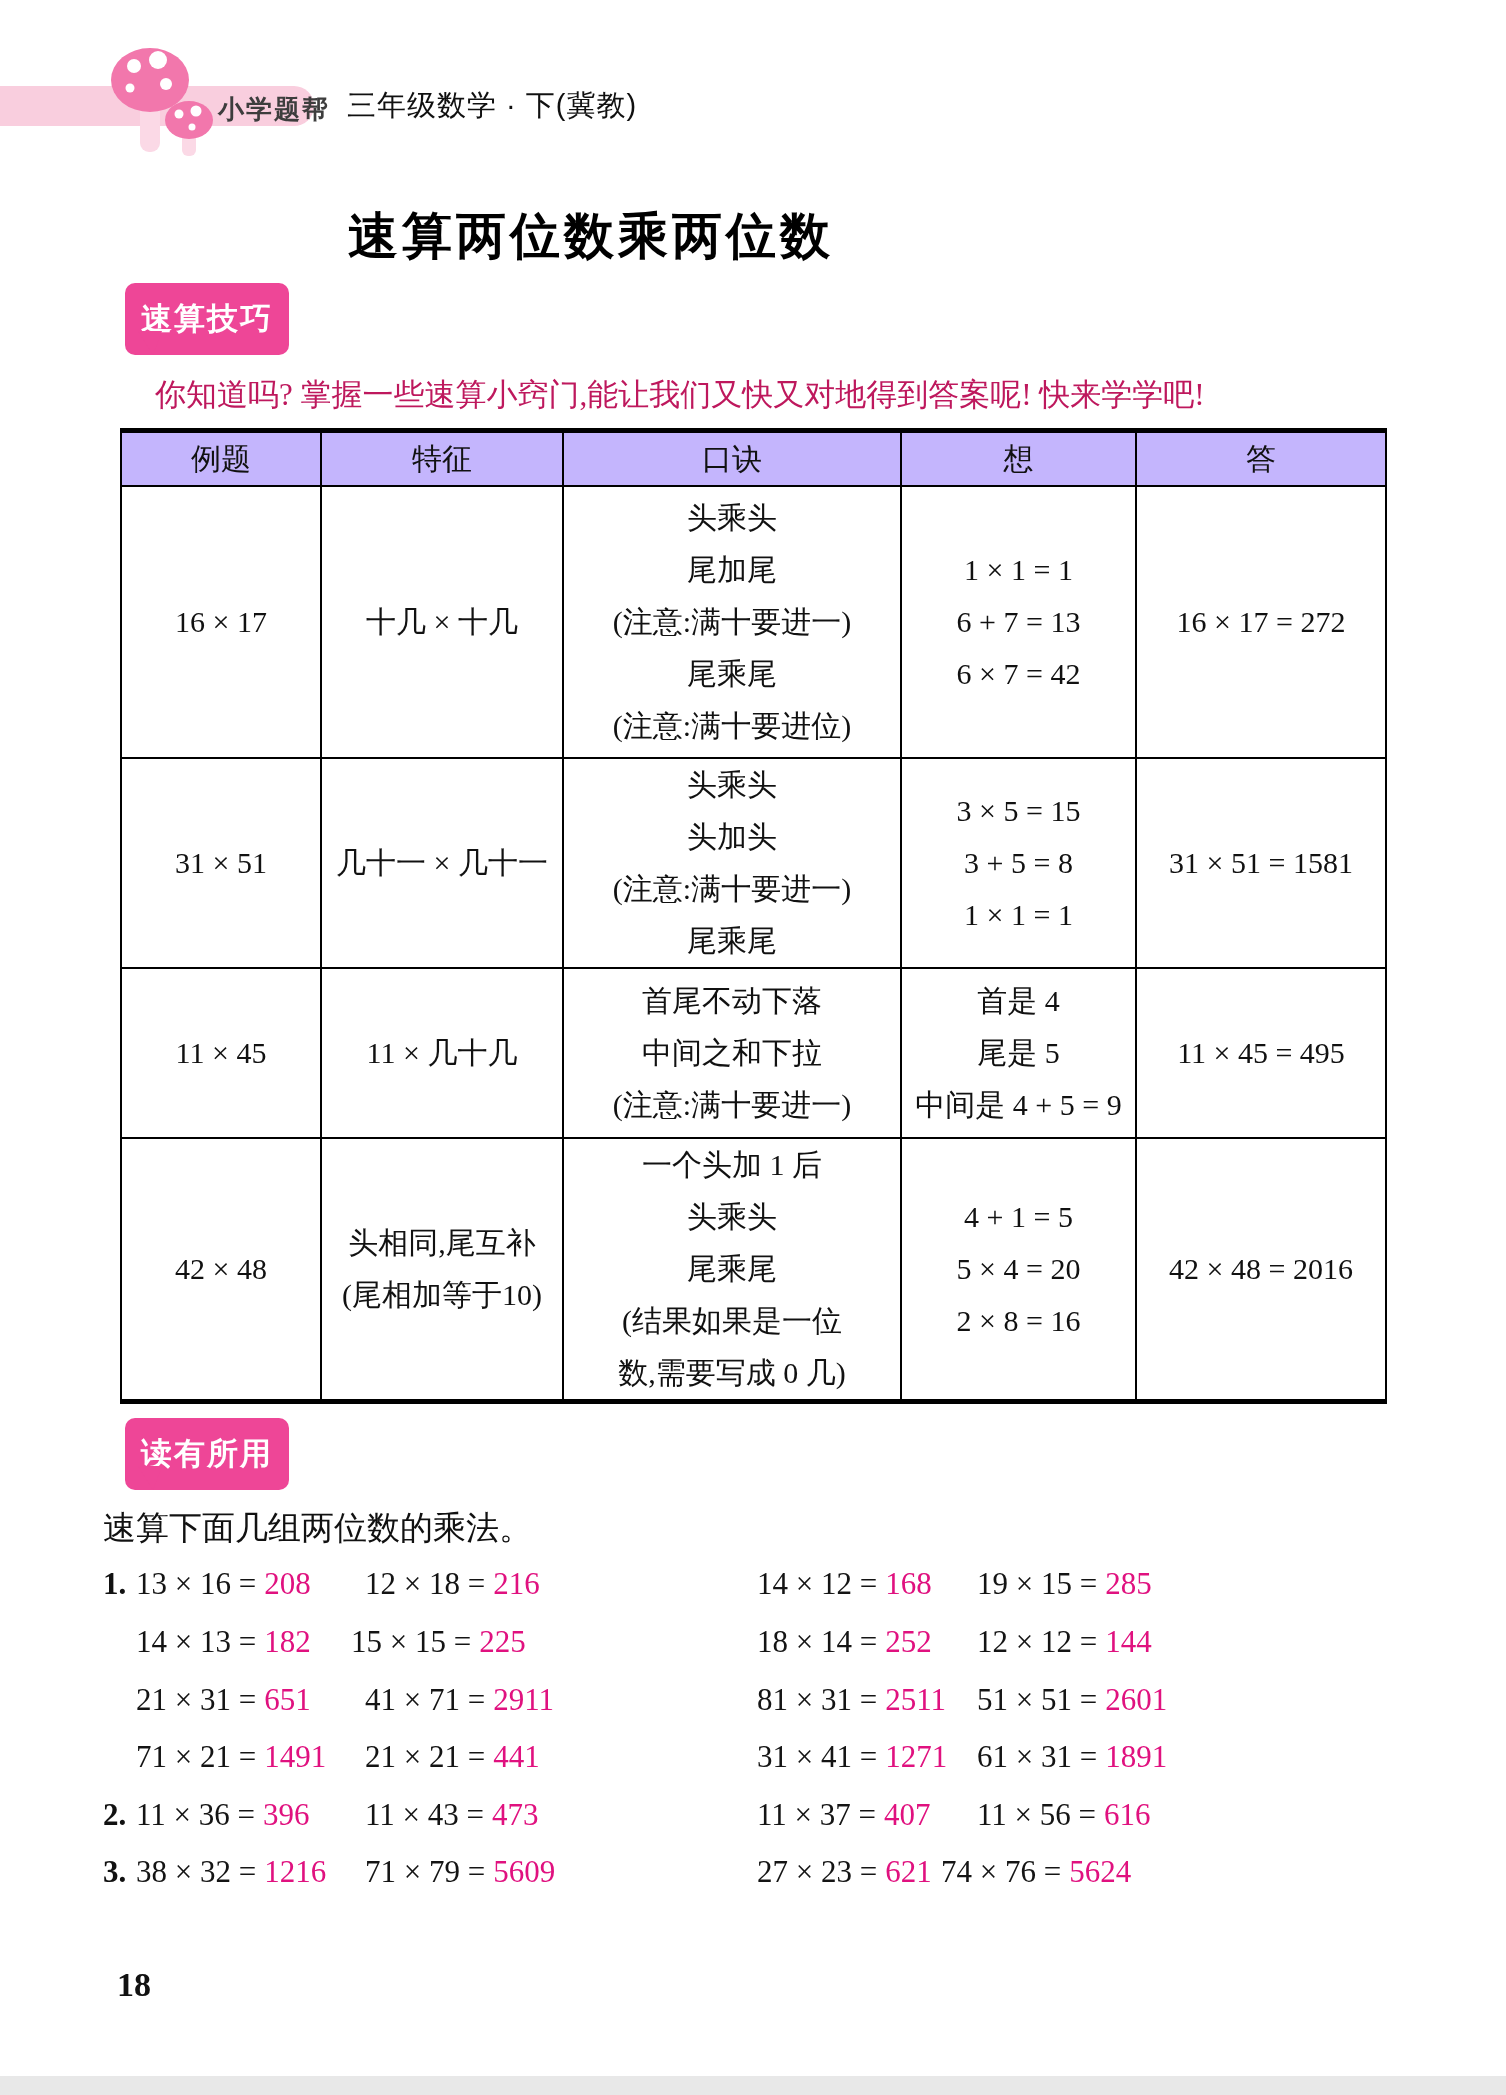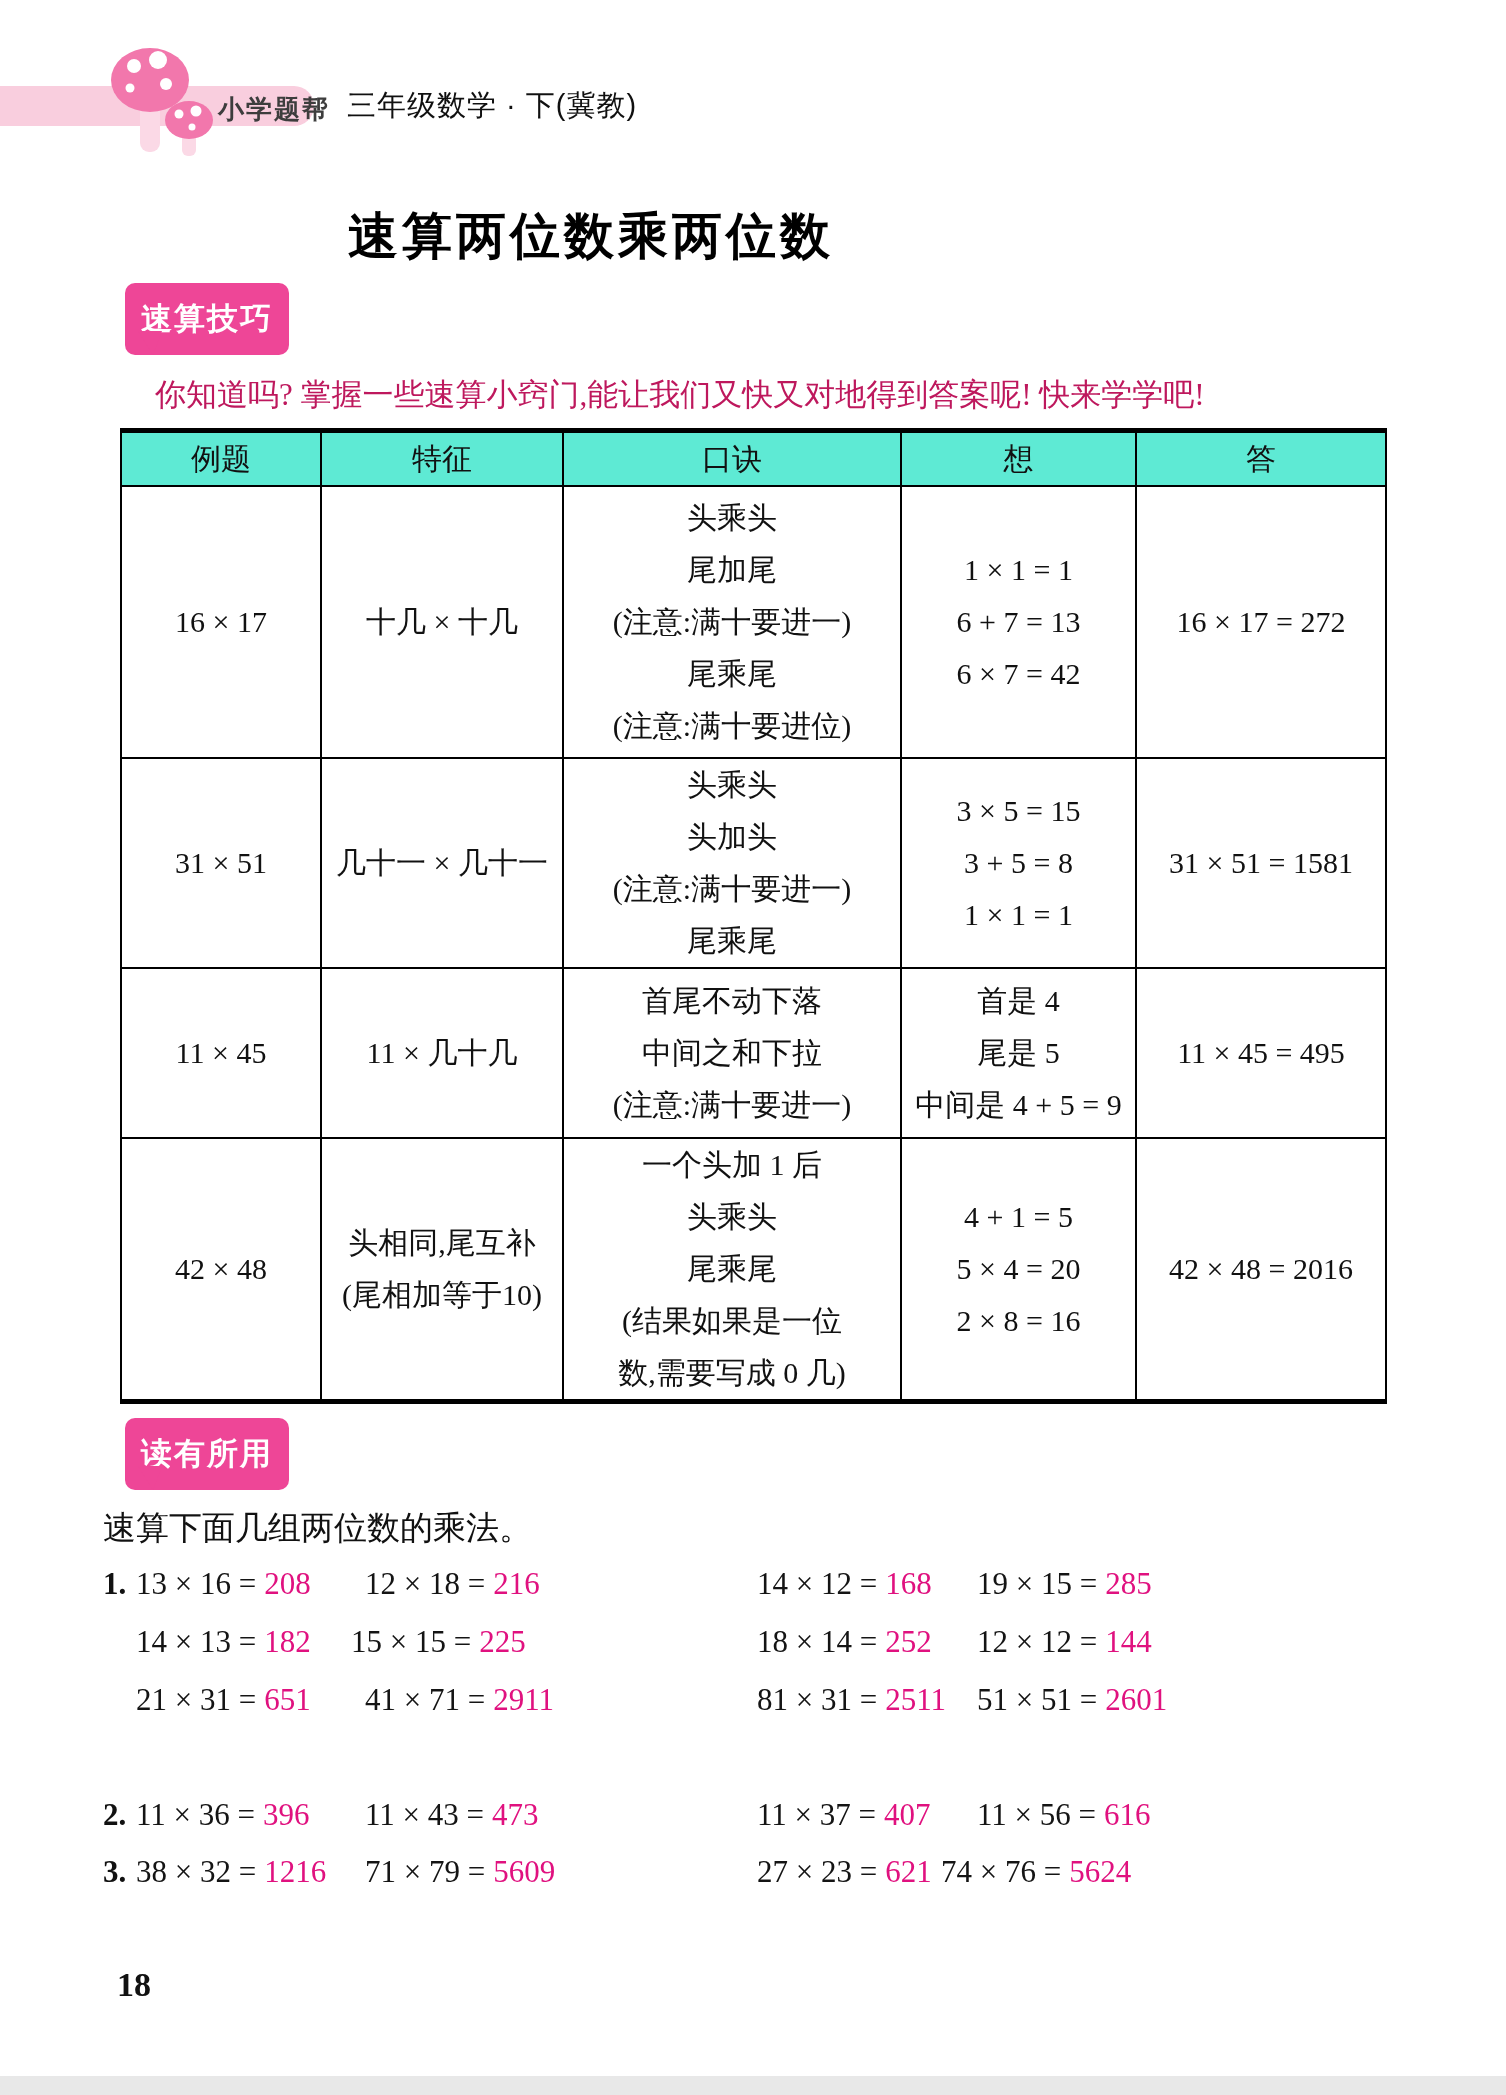--- a/index.html
+++ b/index.html
@@ -21,21 +21,21 @@
          font-weight:bold;font-size:31px;letter-spacing:2px;padding:15px 16px;border-radius:10px;}
   .tail{position:absolute;width:0;height:0;border-style:solid;
         border-width:24px 9px 0 15px;border-color:#ee4697 transparent transparent transparent;}
   
   .intro{position:absolute;left:155px;top:374px;font-size:31px;color:#be185d;}
   
   table.tips{position:absolute;left:120px;top:428px;width:1265px;border-collapse:collapse;table-layout:fixed;
              border-top:5px solid #000;border-bottom:5px solid #000;}
   table.tips th,table.tips td{border:2px solid #000;text-align:center;vertical-align:middle;
              font-weight:normal;font-size:30px;padding:0;}
-  table.tips th{height:52px;background:#5eead4;}
+  table.tips th{height:52px;background:#c4b5fd;}
   tr.r1{height:272px;} tr.r2{height:210px;} tr.r3{height:170px;} tr.r4{height:262px;}
   .lines div{line-height:52px;}
   
   .instruction{position:absolute;left:103px;top:1506px;font-size:33px;}
   .exwrap{position:absolute;left:103px;top:1566px;width:1330px;height:360px;}
   .exrow{position:absolute;left:0;height:46px;width:1330px;font-size:31px;}
   .exlabel{position:absolute;left:0;top:0;font-weight:bold;}
   .eq{position:absolute;top:0;white-space:nowrap;}
   .ans{color:#e0117f;margin-left:8px;}
   .expr{color:#141414;}
@@ -177,20 +177,27 @@
       <span class="eq" style="left:654px"><span class="expr">18 × 14 =</span><span class="ans">252</span></span>
       <span class="eq" style="left:874px"><span class="expr">12 × 12 =</span><span class="ans">144</span></span>
     </div>
     <div class="exrow" style="top:116px">
       <span class="exlabel"></span>
       <span class="eq" style="left:33px"><span class="expr">21 × 31 =</span><span class="ans">651</span></span>
       <span class="eq" style="left:262px"><span class="expr">41 × 71 =</span><span class="ans">2911</span></span>
       <span class="eq" style="left:654px"><span class="expr">81 × 31 =</span><span class="ans">2511</span></span>
       <span class="eq" style="left:874px"><span class="expr">51 × 51 =</span><span class="ans">2601</span></span>
     </div>
+    <div class="exrow" style="top:173px">
+      <span class="exlabel"></span>
+      <span class="eq" style="left:33px"><span class="expr">71 × 21 =</span><span class="ans">1491</span></span>
+      <span class="eq" style="left:262px"><span class="expr">21 × 21 =</span><span class="ans">441</span></span>
+      <span class="eq" style="left:654px"><span class="expr">31 × 41 =</span><span class="ans">1271</span></span>
+      <span class="eq" style="left:874px"><span class="expr">61 × 31 =</span><span class="ans">1891</span></span>
+    </div>
     <div class="exrow" style="top:231px">
       <span class="exlabel">2.</span>
       <span class="eq" style="left:33px"><span class="expr">11 × 36 =</span><span class="ans">396</span></span>
       <span class="eq" style="left:262px"><span class="expr">11 × 43 =</span><span class="ans">473</span></span>
       <span class="eq" style="left:654px"><span class="expr">11 × 37 =</span><span class="ans">407</span></span>
       <span class="eq" style="left:874px"><span class="expr">11 × 56 =</span><span class="ans">616</span></span>
     </div>
     <div class="exrow" style="top:288px">
       <span class="exlabel">3.</span>
       <span class="eq" style="left:33px"><span class="expr">38 × 32 =</span><span class="ans">1216</span></span>

